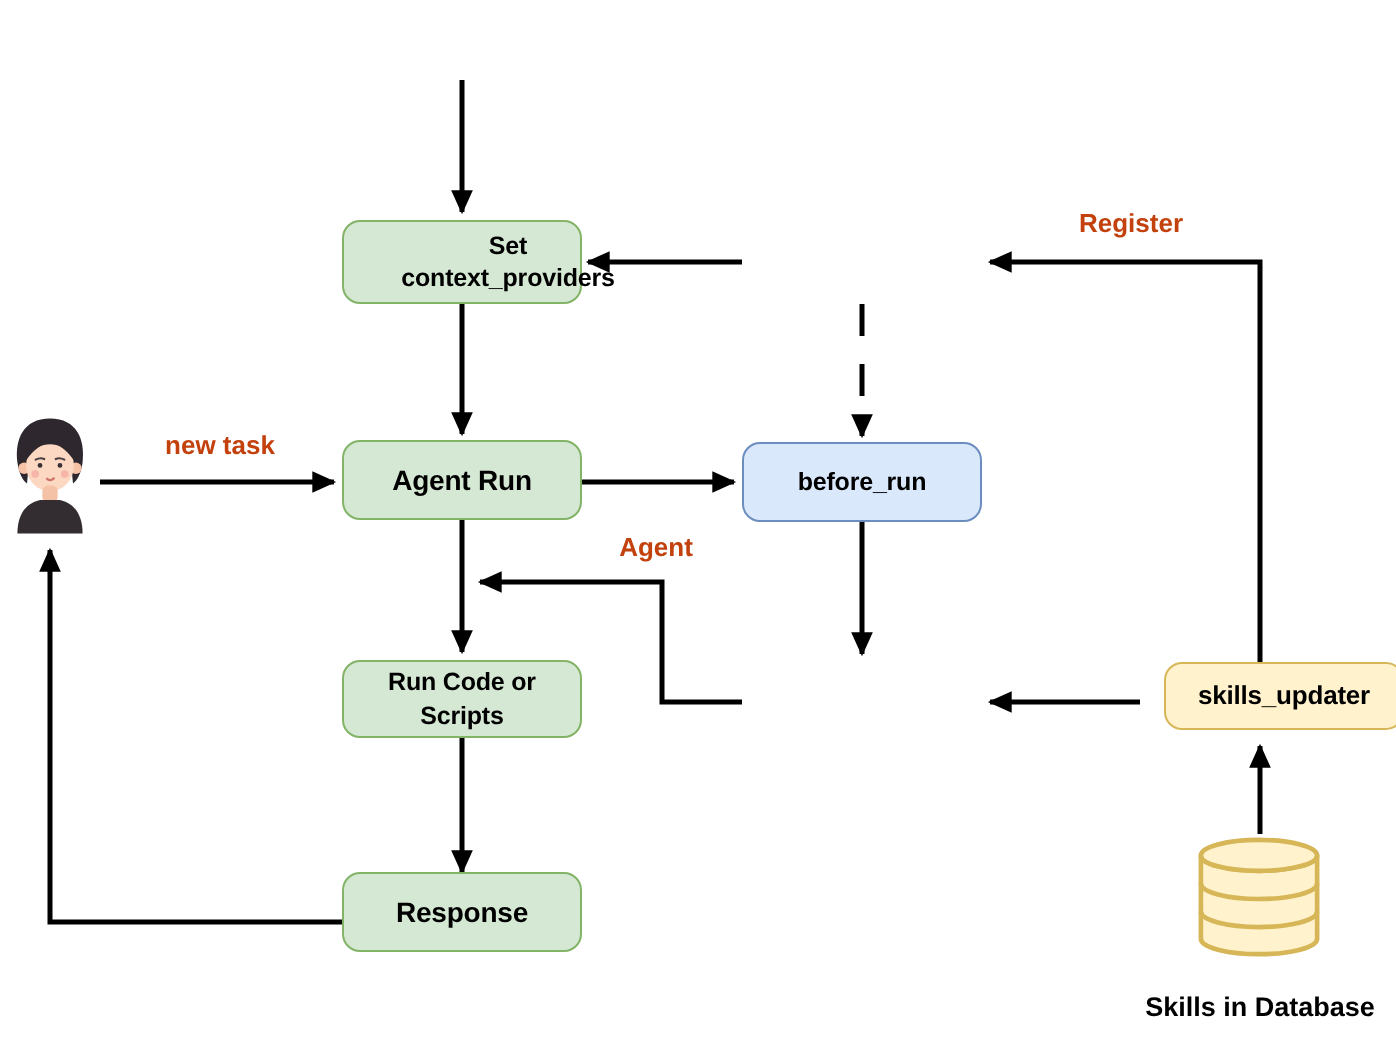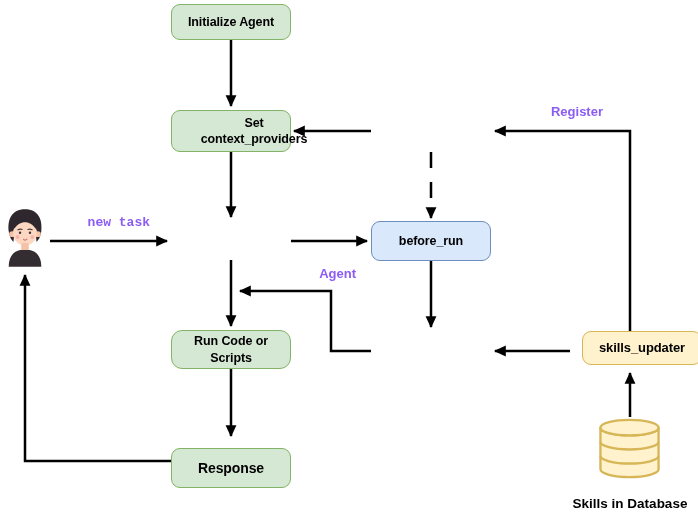--- a/index.html
+++ b/index.html
@@ -10,21 +10,21 @@
   #wires{position:absolute;left:0;top:0;width:698px;height:527px;}
   .node{
     position:absolute;width:120px;box-sizing:border-box;border-radius:9px;
     display:flex;align-items:center;justify-content:center;text-align:center;
     font-weight:bold;font-size:12.5px;line-height:1.3;color:#000;letter-spacing:-0.1px;
   }
   .green{background:#d5e8d4;border:1.5px solid #82b366;}
   .blue{background:#dae8fc;border:1.5px solid #6c8ebf;}
   .yellow{background:#fff2cc;border:1.5px solid #d6b656;}
   .edge-label{
-    position:absolute;font-weight:bold;font-size:13px;color:#8b5cf6;text-align:right;
+    position:absolute;font-weight:bold;font-size:13px;color:#c2410c;text-align:center;
   }
   .caption{
     position:absolute;font-weight:bold;font-size:13.5px;color:#000;text-align:center;
   }
   .icon-wrap{position:absolute;}
 </style>
 </head>
 <body>
 
 <div id="canvas">
@@ -46,36 +46,36 @@
       <path d="M431 261 V327" marker-end="url(#arrow)"></path>
       <path d="M371 351 H331 V291 H240" marker-end="url(#arrow)"></path>
       <path d="M231 260 V326" marker-end="url(#arrow)"></path>
       <path d="M231 369 V436" marker-end="url(#arrow)"></path>
       <path d="M171 461 H25 V275" marker-end="url(#arrow)"></path>
       <path d="M570 351 H495" marker-end="url(#arrow)"></path>
       <path d="M630 417 V373" marker-end="url(#arrow)"></path>
     </g>
   </svg>
 
-  <div class="node green" style="left:171px;top:4px;height:36px;">Initialize Agent</div>
 
   <div class="node green" style="left:171px;top:110px;height:42px;padding-left:46px;">Set context_providers</div>
 
 
+  <div class="node green" style="left:171px;top:220px;height:40px;font-size:14px;">Agent Run</div>
 
   <div class="node blue" style="left:371px;top:221px;height:40px;">before_run</div>
 
-  <div class="node green" style="left:171px;top:330px;height:39px;border-radius:11px;">Run Code or Scripts</div>
+  <div class="node green" style="left:171px;top:330px;height:39px;">Run Code or Scripts</div>
 
 
   <div class="node yellow" style="left:582px;top:331px;height:34px;font-size:13px;">skills_updater</div>
 
-  <div class="node green" style="left:171px;top:448px;height:40px;font-size:14px;">Response</div>
+  <div class="node green" style="left:171px;top:436px;height:40px;font-size:14px;">Response</div>
 
-  <div class="edge-label" style="left:70px;top:215px;width:80px;font-family:Liberation Mono, monospace;">new task</div>
+  <div class="edge-label" style="left:70px;top:215px;width:80px;">new task</div>
 
   <div class="edge-label" style="left:528px;top:104px;width:75px;">Register</div>
 
   <div class="edge-label" style="left:300px;top:266px;width:56px;">Agent</div>
 
   <div class="caption" style="left:558px;top:496px;width:144px;">Skills in Database</div>
 
   <div class="icon-wrap" style="left:2px;top:207px;">
     <svg width="46" height="60" viewBox="0 0 48 62" xmlns="http://www.w3.org/2000/svg">
       <path d="M24 2 C10 2 5.5 13 7 25 C7.8 31 10 34.5 12 36 L13 26 C13 17 17.5 11.5 24 11.5 C30.5 11.5 35 17 35 26 L36 36 C38 34.5 40.2 31 41 25 C42.5 13 38 2 24 2 Z" fill="#2e282e"></path>

